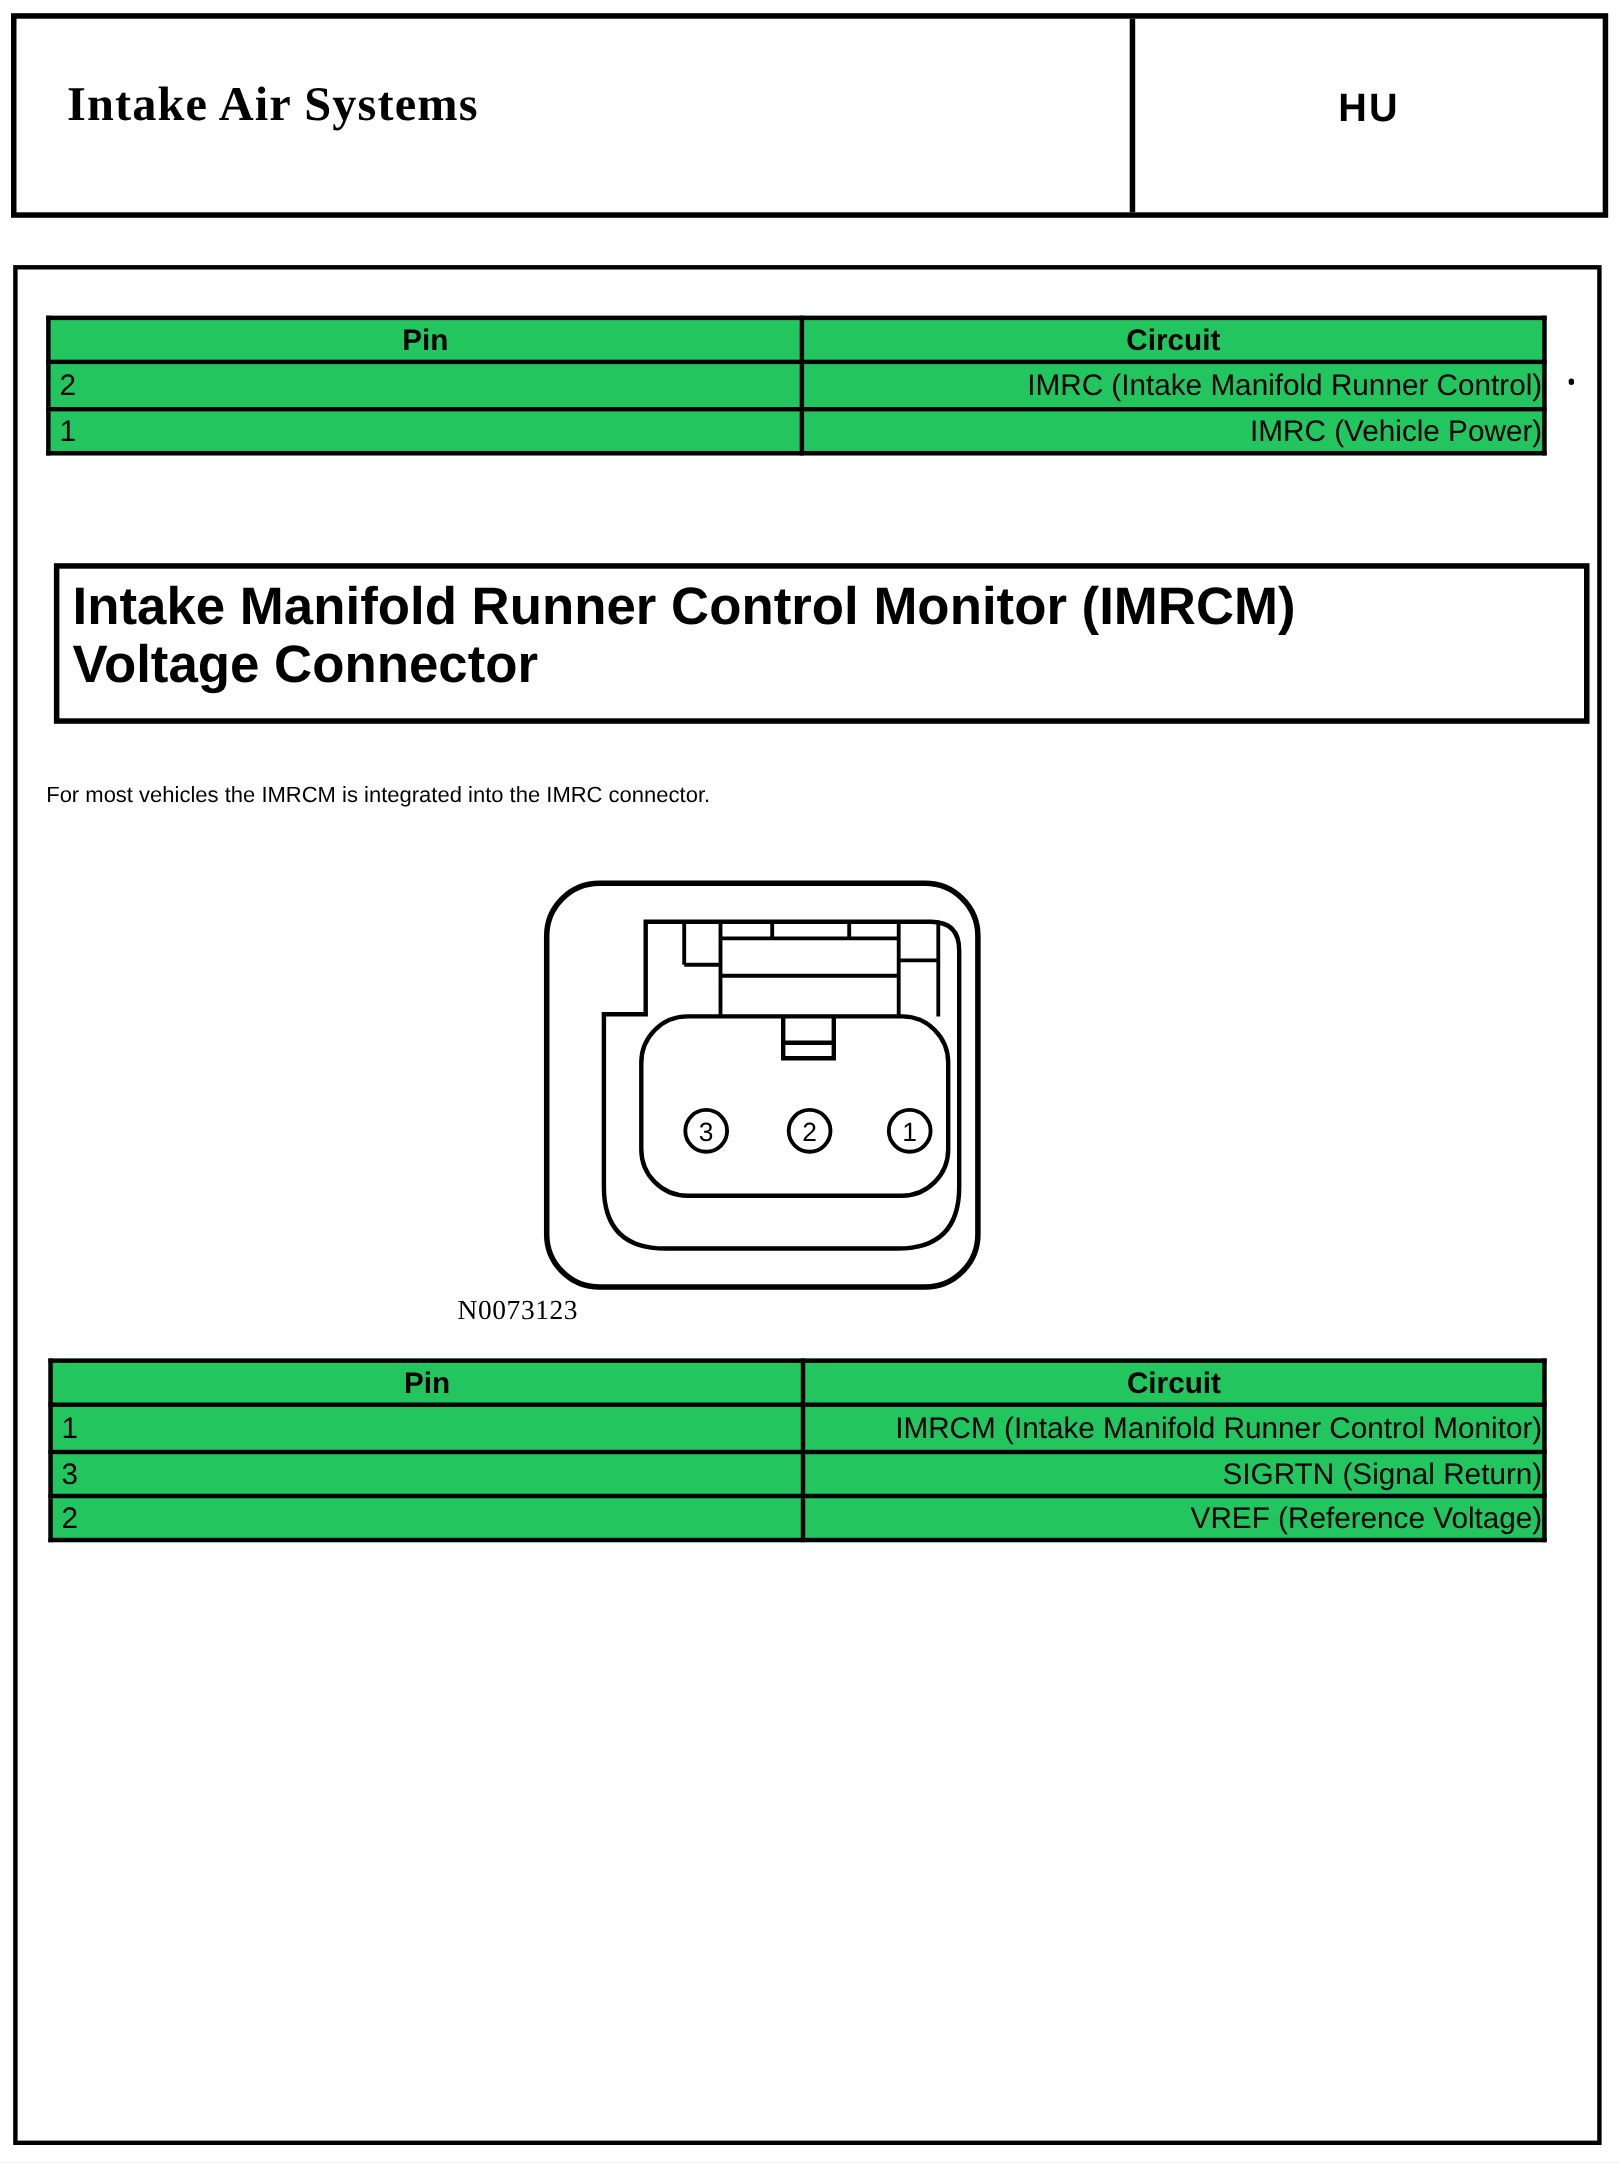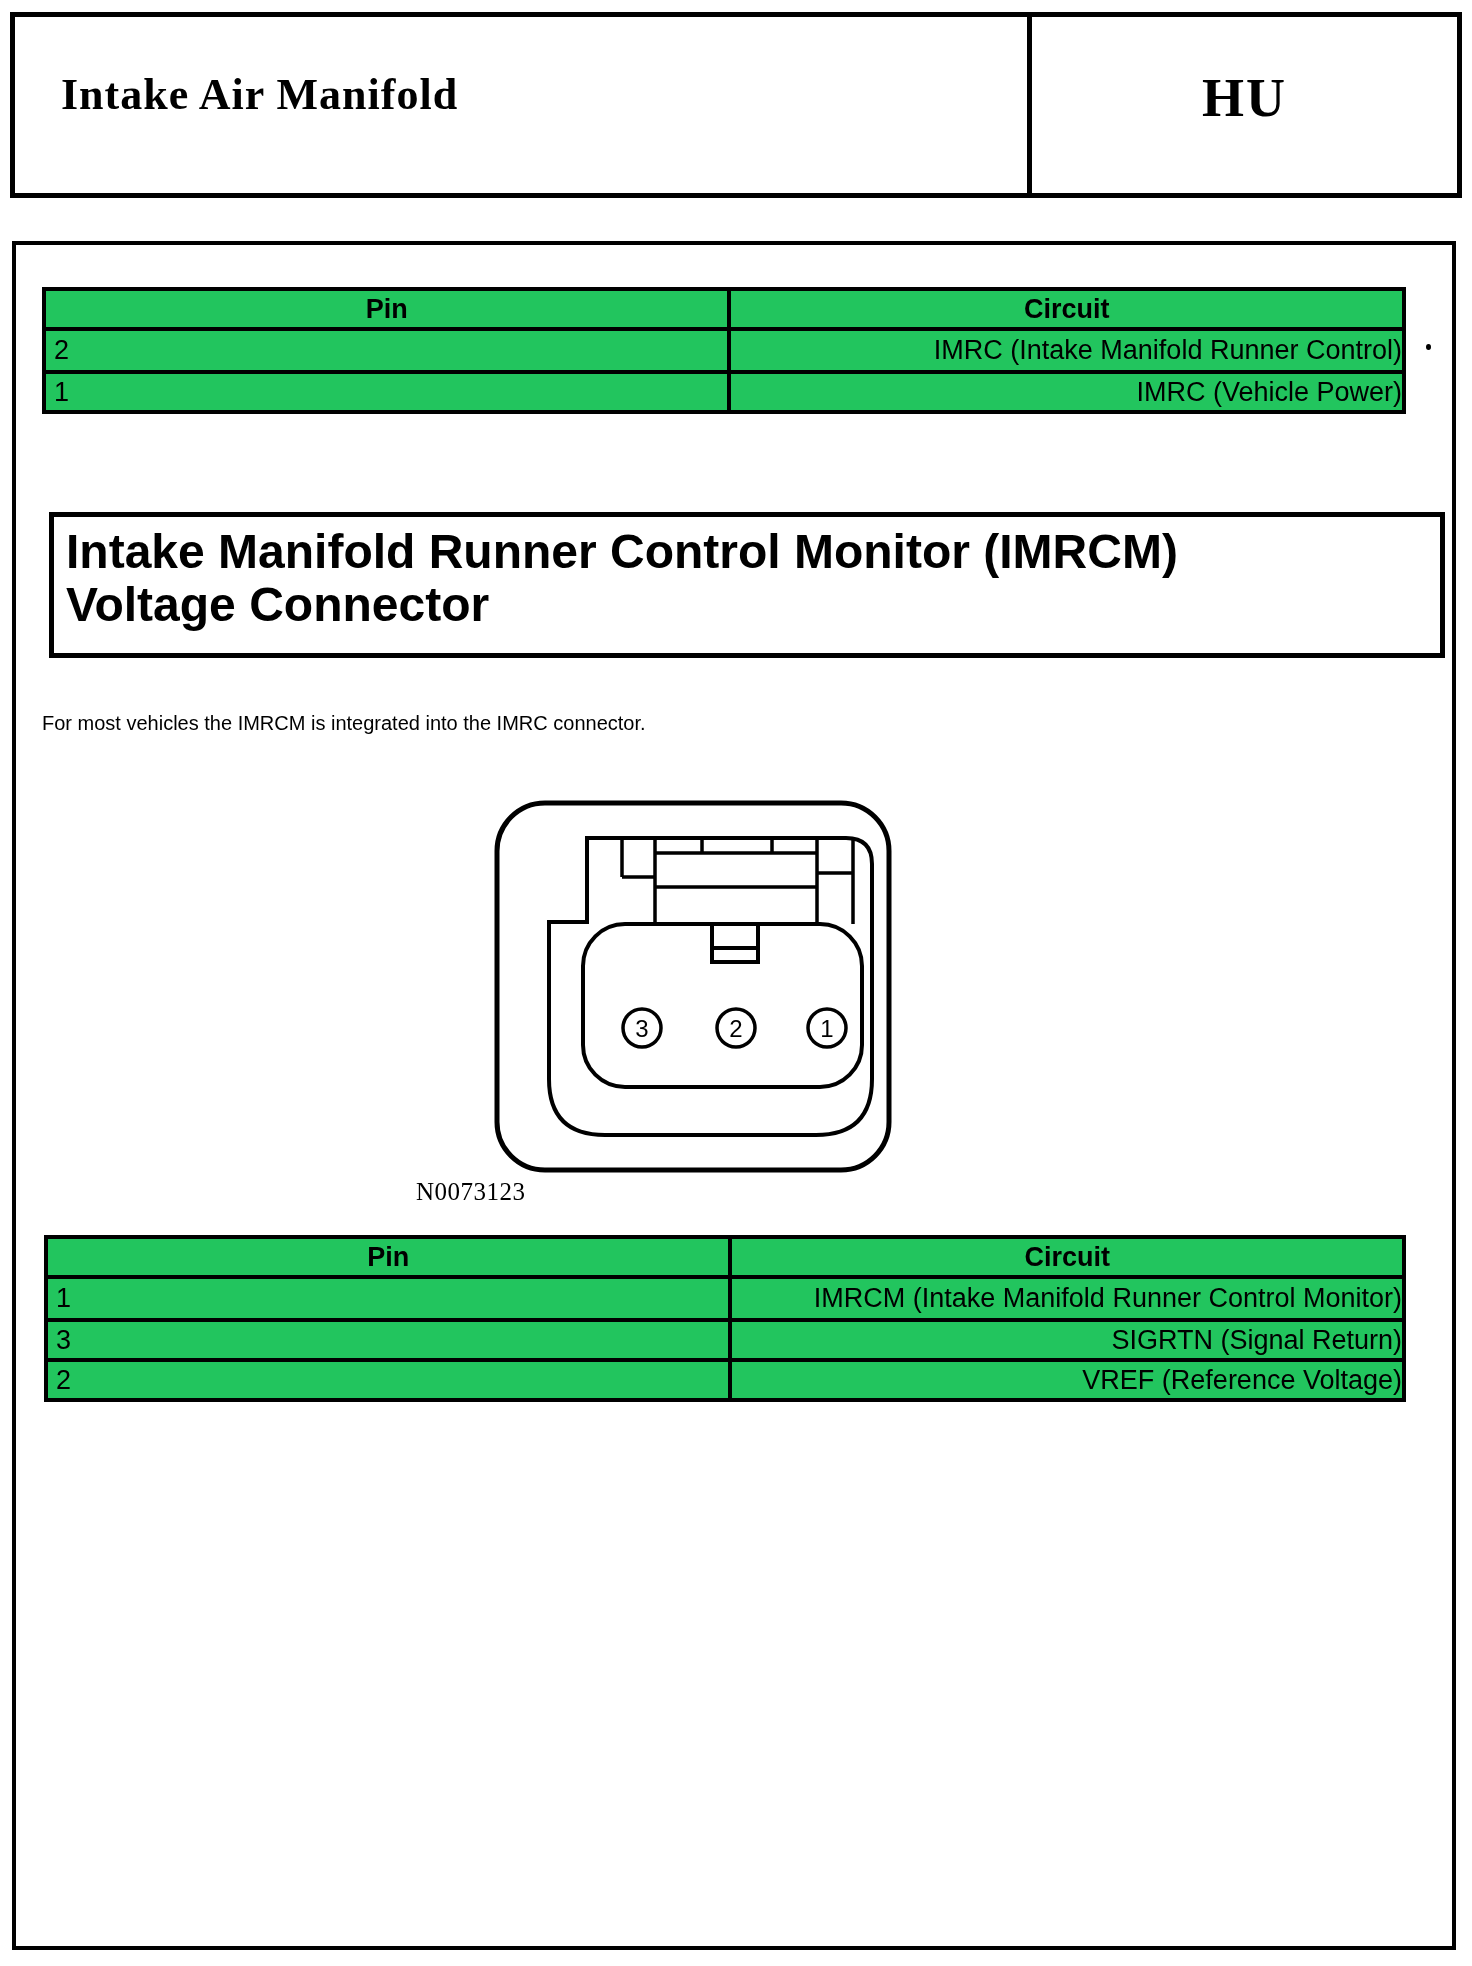--- a/index.html
+++ b/index.html
@@ -23,22 +23,22 @@
   .header-divider {
     position: absolute; left: 1012px; top: 0; width: 5px; height: 176px;
     background: #000;
   }
   .header-code-cell {
     position: absolute; left: 1017px; top: 0; right: 0; height: 176px;
     display: flex; align-items: center; justify-content: center;
     padding-bottom: 14px;
   }
   .header-code {
-    font-family: Liberation Serif, serif; font-weight: bold;
-    font-size: 54px; letter-spacing: 2px;
+    font-family: Liberation Sans, sans-serif; font-weight: bold;
+    font-size: 36px; letter-spacing: 2px;
   }
 
   
   .content-box {
     position: absolute; left: 12px; top: 241px; width: 1444px; height: 1709px;
     border: 4px solid #000; background: #fff;
   }
 
   
   table.pintable {
@@ -84,21 +84,21 @@
   .pinnum-text {
     font-family: "Liberation Sans", sans-serif; font-size: 24px;
   }
 </style>
 </head>
 <body>
 
 <div id="page">
 
   <div class="header-box">
-    <div class="header-title">Intake Air Manifold</div>
+    <div class="header-title">Intake Air Systems</div>
     <div class="header-divider"></div>
     <div class="header-code-cell">
       <span class="header-code">HU</span>
     </div>
   </div>
 
   <div class="content-box"></div>
 
   <table class="pintable" style="left:42px; top:287px; width:1364px;">
     <colgroup>

